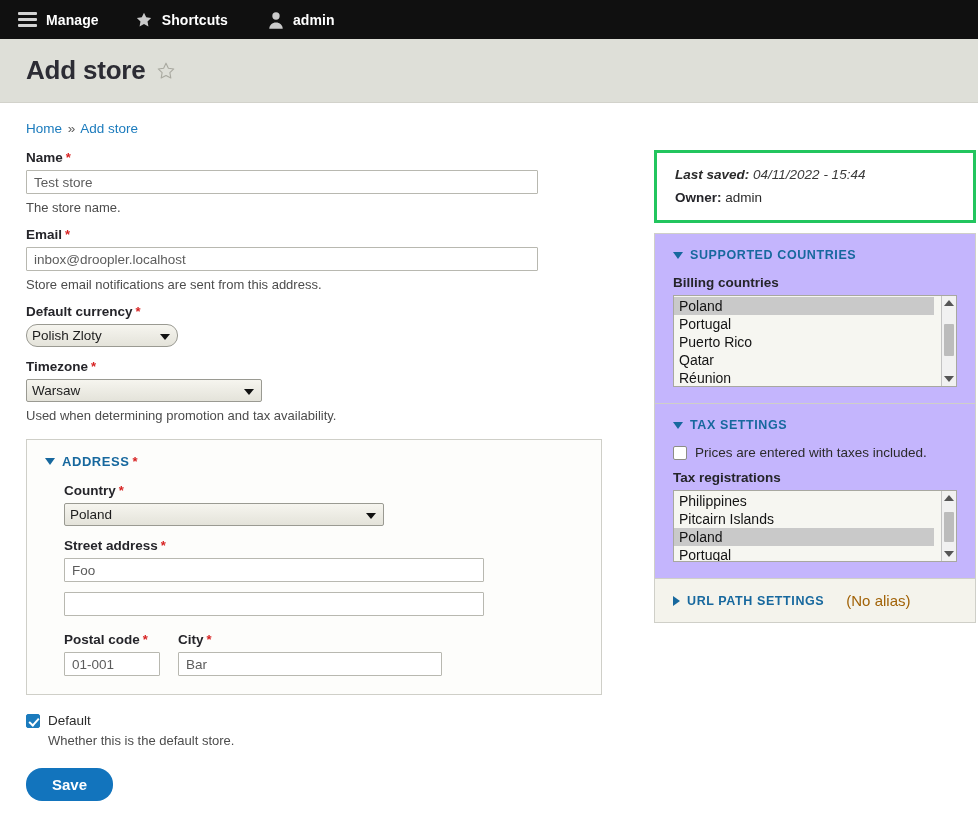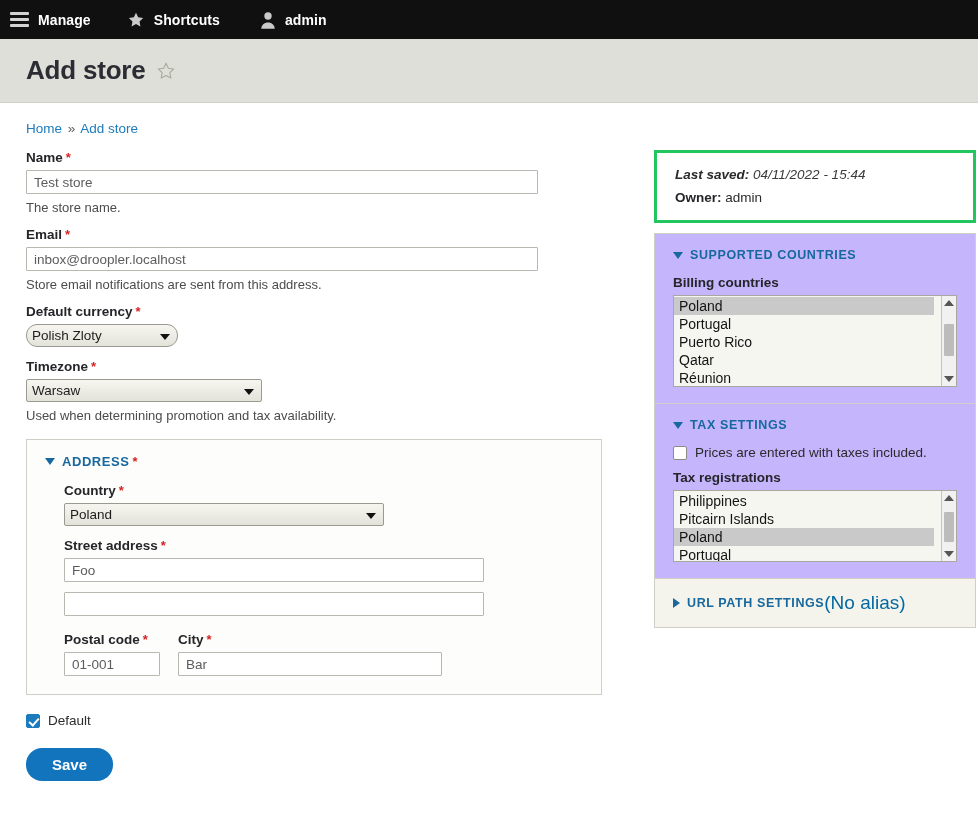--- a/index.html
+++ b/index.html
@@ -12,21 +12,21 @@
     color: #2b2b2b;
     overflow: hidden;
   }
 
   
   .toolbar {
     height: 39px;
     background: #101010;
     display: flex;
     align-items: center;
-    padding-left: 4px;
+    padding-left: 12px;
   }
   .tb-item {
     display: flex; align-items: center;
     height: 39px;
     padding: 0 14px 0 6px;
     color: #fff;
     font-weight: bold;
     font-size: 14px;
     letter-spacing: .1px;
     cursor: pointer;
@@ -175,22 +175,22 @@
   .side-panel.collapsed { padding: 13px 18px; background: #f4f3ec; }
   .panel-summary {
     color: #17689e;
     font-weight: bold;
     font-size: 12.5px;
     letter-spacing: .6px;
     display: flex; align-items: center;
     cursor: pointer;
   }
   .panel-summary .noalias {
-    color: #0369a1; font-weight: normal; letter-spacing: 0;
-    font-size: 19px; margin-left: 0;
+    color: #a16207; font-weight: normal; letter-spacing: 0;
+    font-size: 15px; margin-left: 22px;
   }
   .panel-body { margin-top: 13px; }
   .lb-label {
     display:block; font-weight:bold; font-size:13.5px;
     color:#25252a; margin-bottom: 5px;
   }
 
   
   .listbox {
     position: relative;
@@ -477,14 +477,15 @@
     </div>
 
   </div>
 </div>
 
 <div class="bottom">
   <div class="cb-row">
     <span class="cb checked"></span>
     <span class="cb-label">Default</span>
   </div>
+  <div class="desc">Whether this is the default store.</div>
   <button class="btn-save">Save</button>
 </div>
 
 </body></html>

